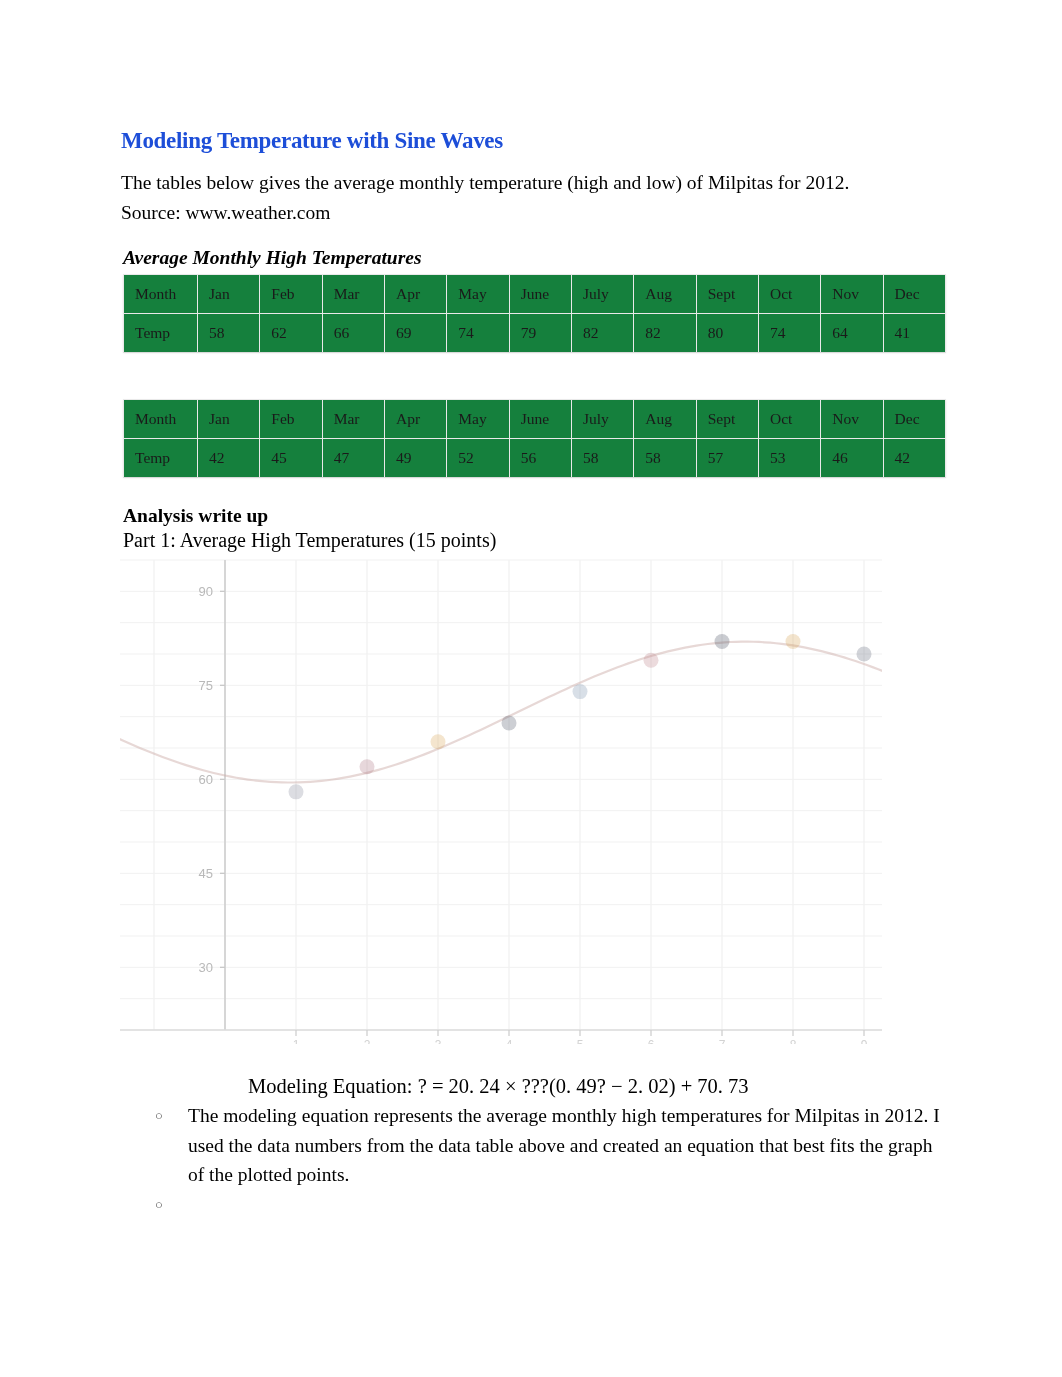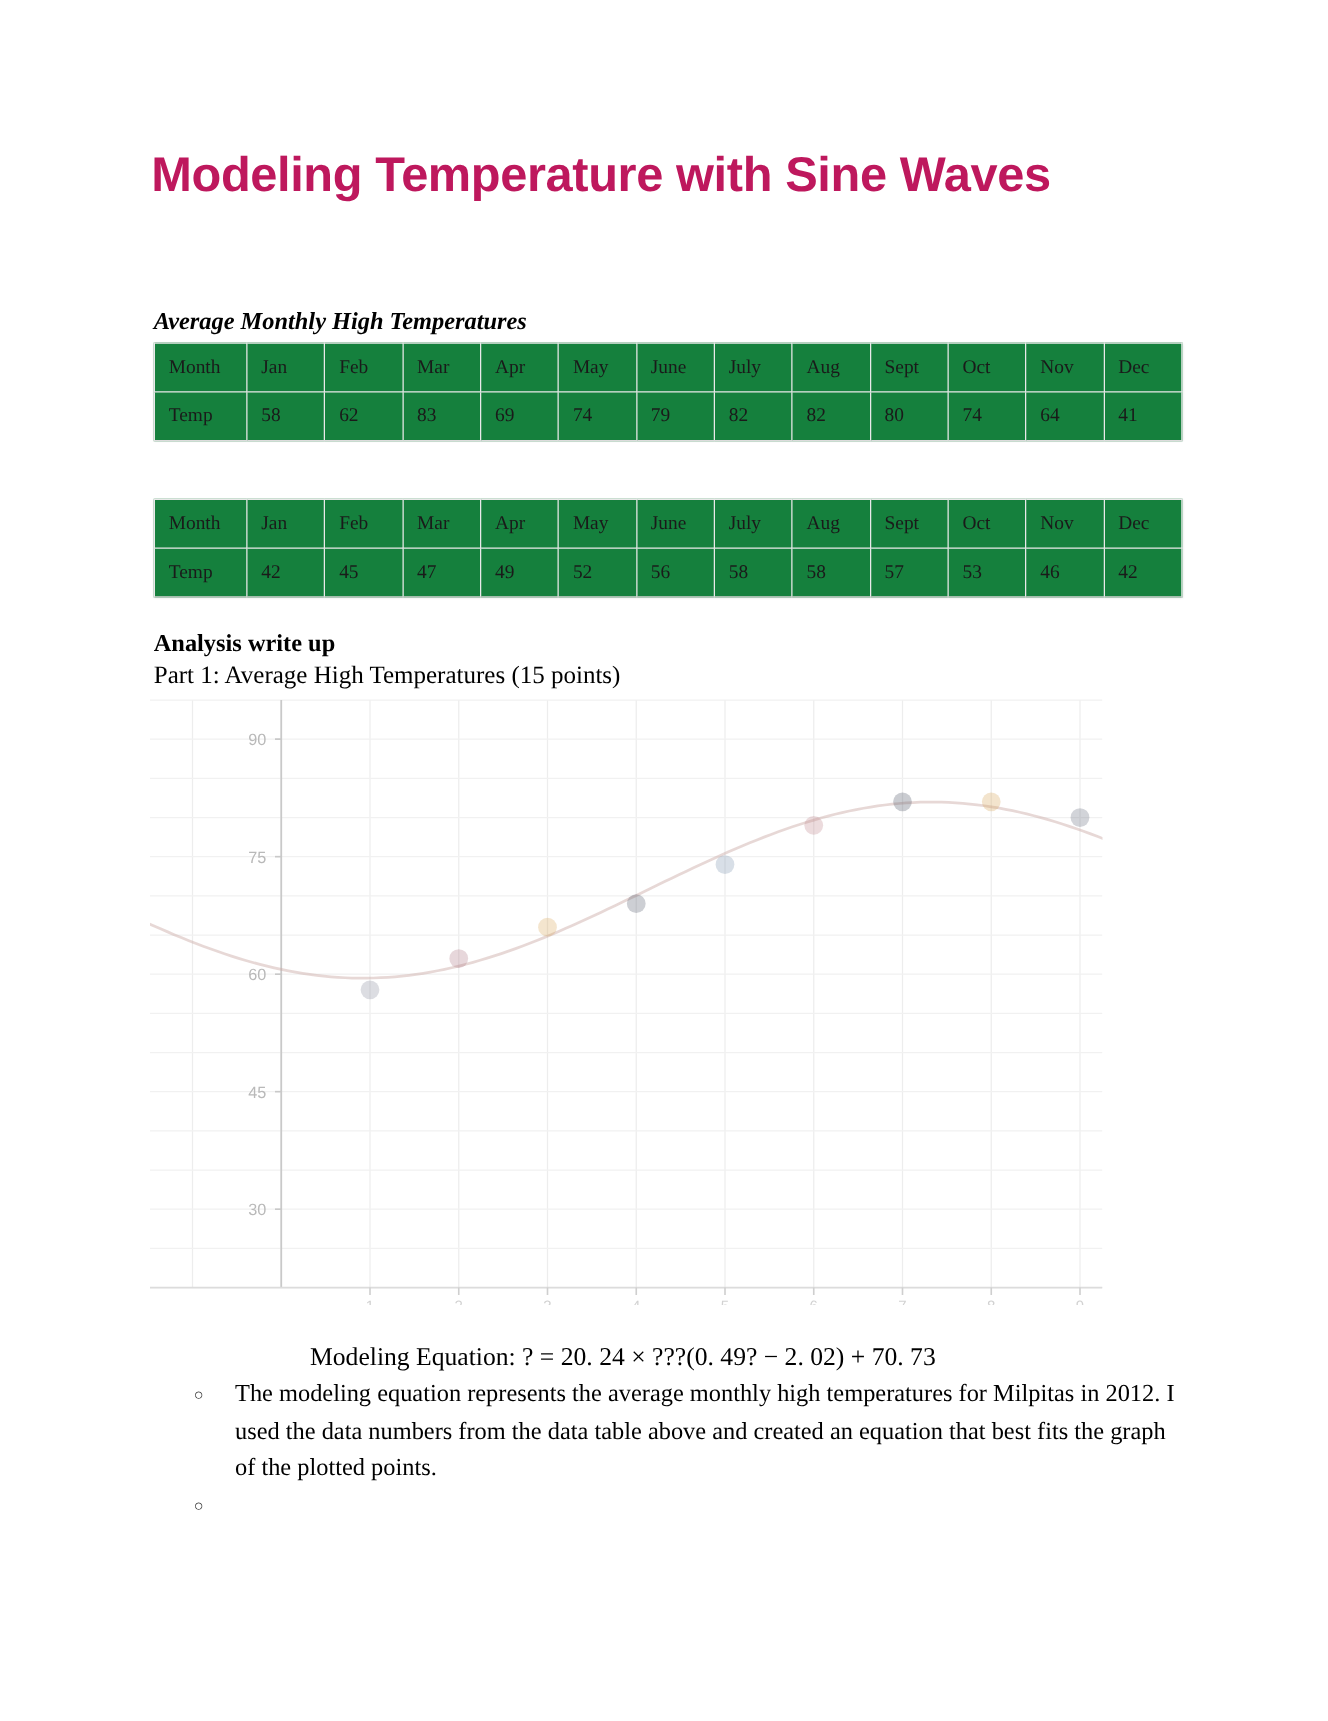--- a/index.html
+++ b/index.html
@@ -18,26 +18,26 @@
   .page {
     position: absolute;
     left: 0; top: 0;
     width: 1062px;
     height: 1377px;
   }
   .doc-title {
     position: absolute;
     left: 121px;
     top: 122px;
-    font-family: Liberation Sans, sans-serif;
+    font-family: Liberation Serif, serif;
     font-weight: bold;
-    font-size: 39px;
+    font-size: 23px;
     letter-spacing: -0.3px;
     line-height: 38px;
-    color: #be185d;
+    color: #1d4ed8;
     white-space: nowrap;
   }
   .intro {
     position: absolute;
     left: 121px;
     top: 168px;
     width: 800px;
     font-size: 19.5px;
     line-height: 30px;
   }
@@ -150,20 +150,24 @@
     color: #3a3a3a;
   }
 </style>
 </head>
 <body>
 
 <div class="page">
 
   <div class="doc-title">Modeling Temperature with Sine Waves</div>
 
+  <div class="intro">
+    <div>The tables below gives the average monthly temperature (high and low) of Milpitas for 2012.</div>
+    <div>Source: www.weather.com</div>
+  </div>
 
   <div class="sec-head" id="high-head">Average Monthly High Temperatures</div>
 
   <div class="tbl-wrap" id="high-table">
     <table class="temps">
       <tbody>
         <tr>
           <td class="label-cell">Month</td>
           <td>Jan</td>
           <td>Feb</td>
@@ -175,21 +179,21 @@
           <td>Aug</td>
           <td>Sept</td>
           <td>Oct</td>
           <td>Nov</td>
           <td>Dec</td>
         </tr>
         <tr>
           <td class="label-cell">Temp</td>
           <td>58</td>
           <td>62</td>
-          <td>83</td>
+          <td>66</td>
           <td>69</td>
           <td>74</td>
           <td>79</td>
           <td>82</td>
           <td>82</td>
           <td>80</td>
           <td>74</td>
           <td>64</td>
           <td>41</td>
         </tr>

